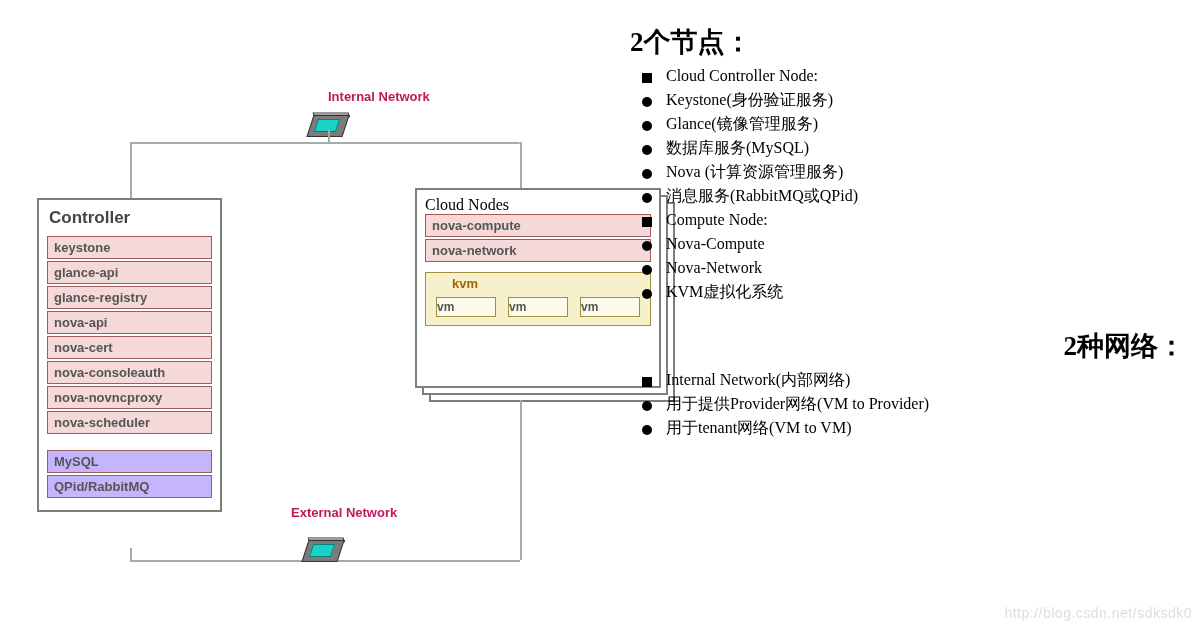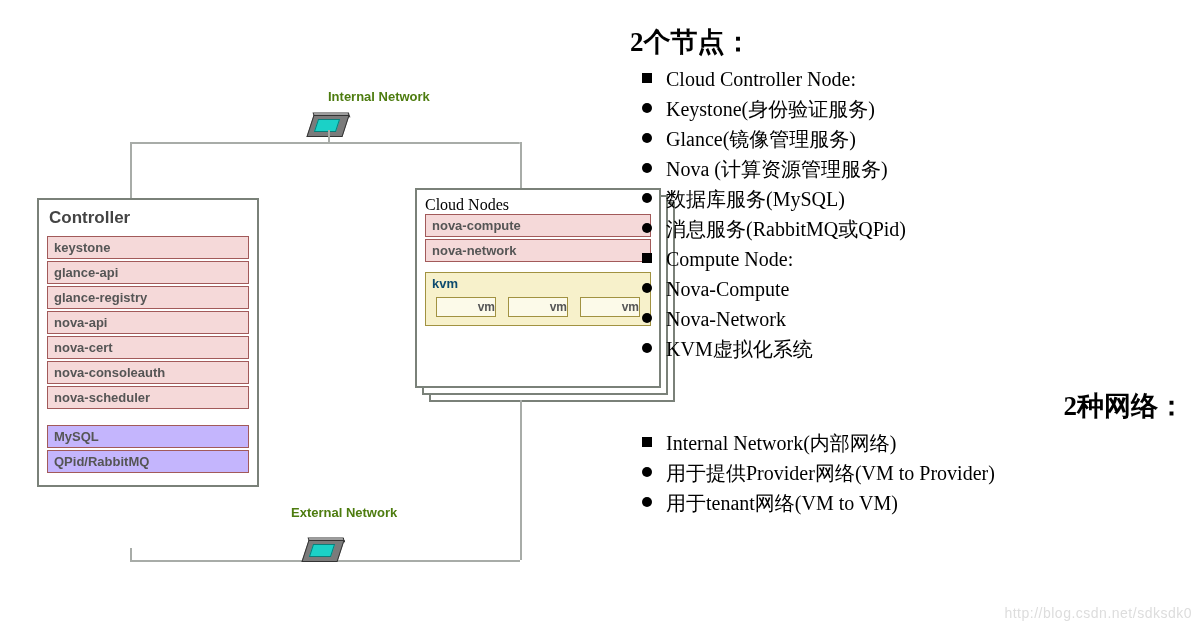--- a/index.html
+++ b/index.html
@@ -11,21 +11,21 @@
   overflow: hidden;
 }
 .diagram {
   position: absolute; left: 25px; top: 90px;
   width: 600px; height: 500px;
 }
 .net-label {
   position: absolute;
   font-family: Arial, sans-serif;
   font-size: 13px; font-weight: bold;
-  color: #4d7c0f;
+  color: #be185d;
   padding-left: 43px;
 }
 .net-label.internal { left: 260px; top: -1px; }
 .net-label.external { left: 223px; top: 415px; }
 .router {
   position: absolute;
   width: 36px; height: 22px;
 }
 .router-body {
   position:absolute; inset:0;
@@ -69,49 +69,49 @@
   margin: 2px 0 8px 2px;
 }
 .service-row {
   border:1px solid #a25a5a; background:#f5d9d9;
   color:#555; font-family: Arial, sans-serif;
   font-weight:bold; font-size:13px;
   padding:3px 6px; margin-bottom:2px;
 }
 .service-row.gray { background:#c4b5fd; }
 .slot-gap { height:14px; }
-.controller { left:12px; top:108px; width:222px; }
+.controller { left:12px; top:108px; width:185px; }
 .cloud-stack {
   position:absolute; left:390px; top:98px; width:246px; height:200px;
 }
 .stack-layer {
   position:absolute; inset:0; border:2px solid #7a8179; background:#fff;
 }
 .stack-layer.l1 { transform: translate(14px,14px); }
 .stack-layer.l2 { transform: translate(7px,7px); }
 .cloud { position:relative; border:2px solid #7a8179; background:#fff; padding:6px 8px 10px; height:100%; }
 .kvm-box {
   border:1px solid #a19241; background:#f7f1cb;
   padding:3px 6px 8px; margin-top:10px;
 }
 .kvm-box .klabel{
   font-family: Arial, sans-serif; font-weight:bold;
-  font-size:13px; color:#0c4a6e; display:block; margin-bottom:6px;
+  font-size:13px; color:#a16207; display:block; margin-bottom:6px;margin-left:20px;
 }
 .vm-row { display:flex; gap:12px; padding:0 4px;}
 .vm {
   flex:1; border:1px solid #a19241; background:#fcfae9;
   font-family: Arial, sans-serif; font-weight:bold;
-  font-size:12px; color:#555; text-align:right; padding:2px 0;
+  font-size:12px; color:#555; text-align:left; padding:2px 0;
 }
 
 .text-col { position:absolute; left:630px; top:24px; width:555px; }
 .h { font-size:27px; font-weight:bold; margin-bottom:4px; }
 ul.bl { list-style:none; padding-left:36px; }
-ul.bl li { font-size:20px; line-height:1.5; position:relative; }
+ul.bl li { font-size:16px; line-height:1.5; position:relative; }
 ul.bl li::before {
   content:""; position:absolute; left:-24px; top:9px;
   width:10px; height:10px; background:#000; border-radius:50%;
 }
 ul.bl li.sq::before { border-radius:0; width:10px; height:10px; }
 .section2 { margin-top:24px;text-align:right; }
 .watermark {
   position:absolute; right:10px; bottom:8px;
   font-family: Arial, sans-serif; color:#ddd; font-size:14px;
   letter-spacing:0.5px;
@@ -135,20 +135,21 @@
 
   <div class="node-box controller">
     <div class="title">Controller</div>
     <div id="ctrl-svc">
         <div class="service-row">keystone</div>
         <div class="service-row">glance-api</div>
         <div class="service-row">glance-registry</div>
         <div class="service-row">nova-api</div>
         <div class="service-row">nova-cert</div>
         <div class="service-row">nova-consoleauth</div>
+        <div class="service-row">nova-novncproxy</div>
         <div class="service-row">nova-scheduler</div>
       </div>
     <div class="slot-gap"></div>
     <div id="ctrl-infra">
         <div class="service-row gray">MySQL</div>
         <div class="service-row gray">QPid/RabbitMQ</div>
       </div>
   </div>
 
   <div class="cloud-stack">
@@ -182,22 +183,22 @@
       <div class="screen"></div>
   </div>
 </div>
 
 <div class="text-col">
   <div class="h">2个节点：</div>
   <ul class="bl" id="list-nodes">
       <li class="sq">Cloud Controller Node:</li>
       <li>Keystone(身份验证服务)</li>
       <li>Glance(镜像管理服务)</li>
+      <li>数据库服务(MySQL)</li>
       <li>Nova (计算资源管理服务)</li>
-      <li>数据库服务(MySQL)</li>
       <li>消息服务(RabbitMQ或QPid)</li>
       <li class="sq">Compute Node:</li>
       <li>Nova-Compute</li>
       <li>Nova-Network</li>
       <li>KVM虚拟化系统</li>
     </ul>
   <div class="h section2">2种网络：</div>
   <ul class="bl" id="list-nets">
       <li class="sq">Internal Network(内部网络)</li>
       <li>用于提供Provider网络(VM to Provider)</li>

